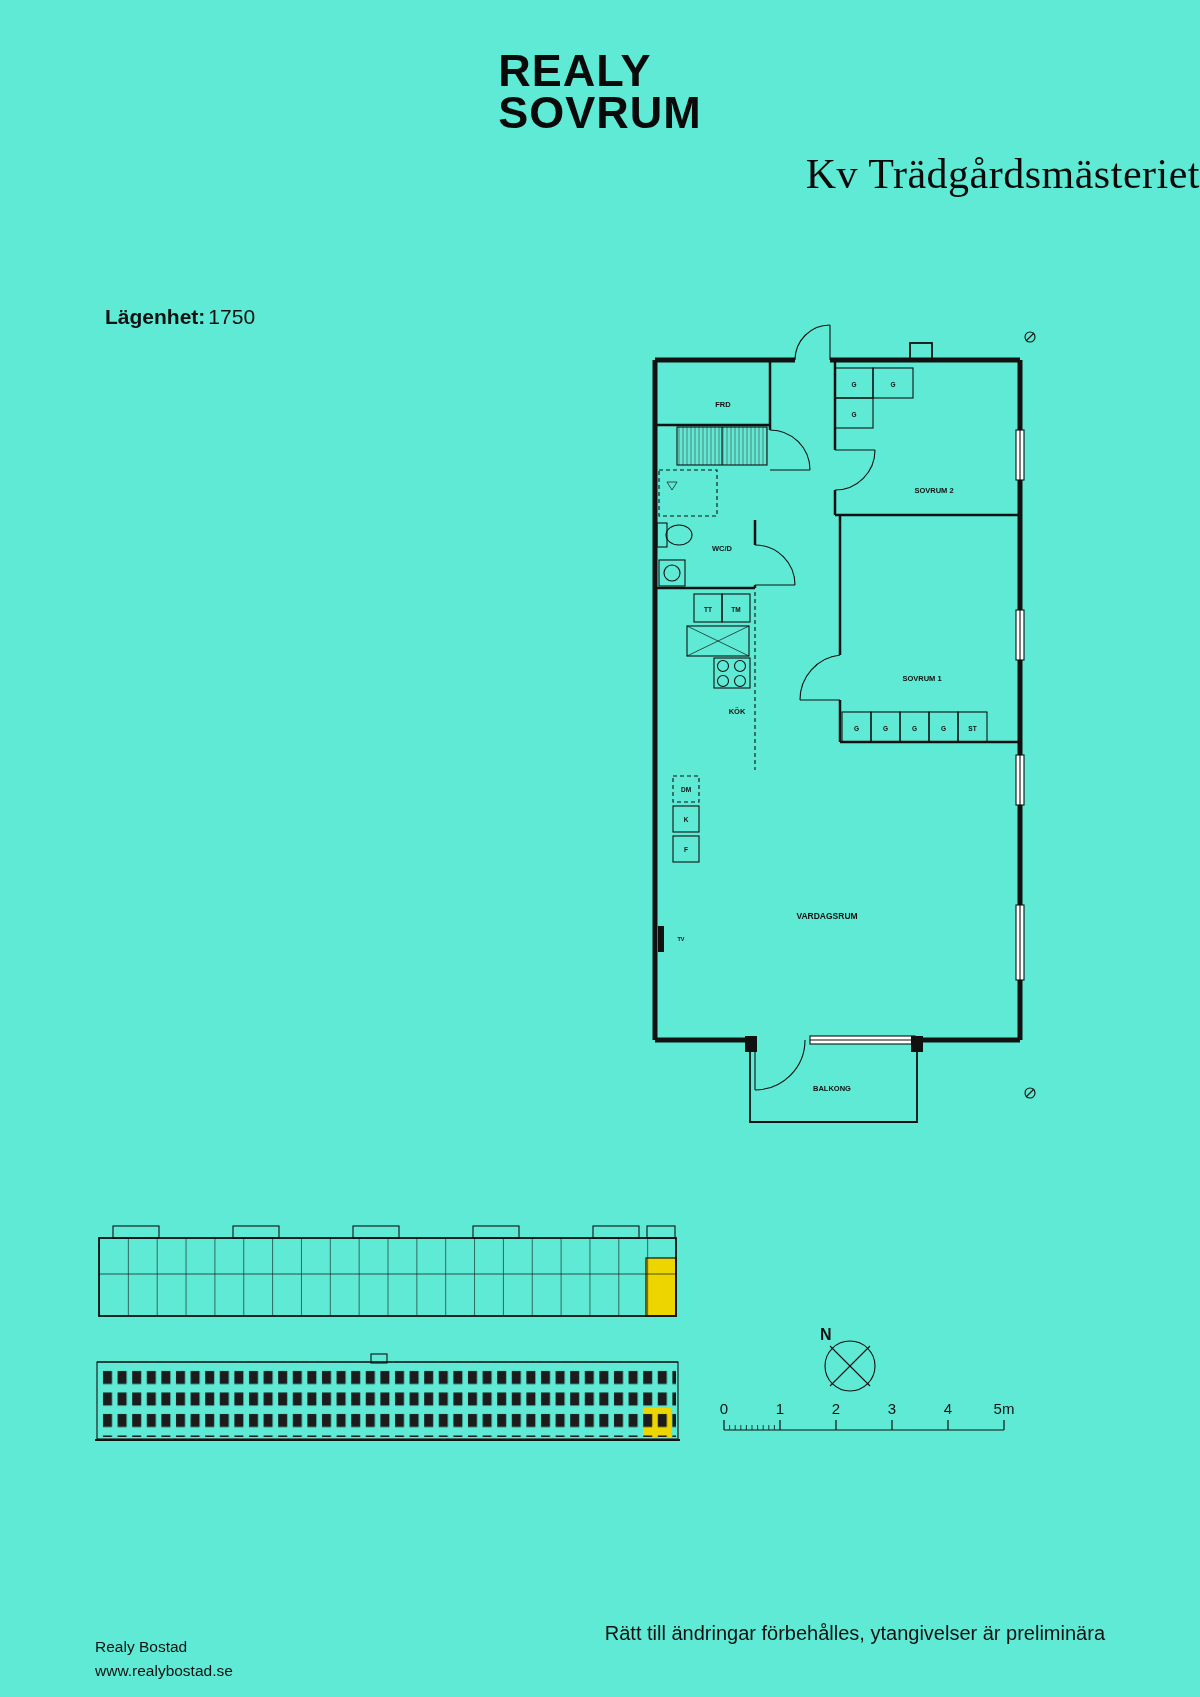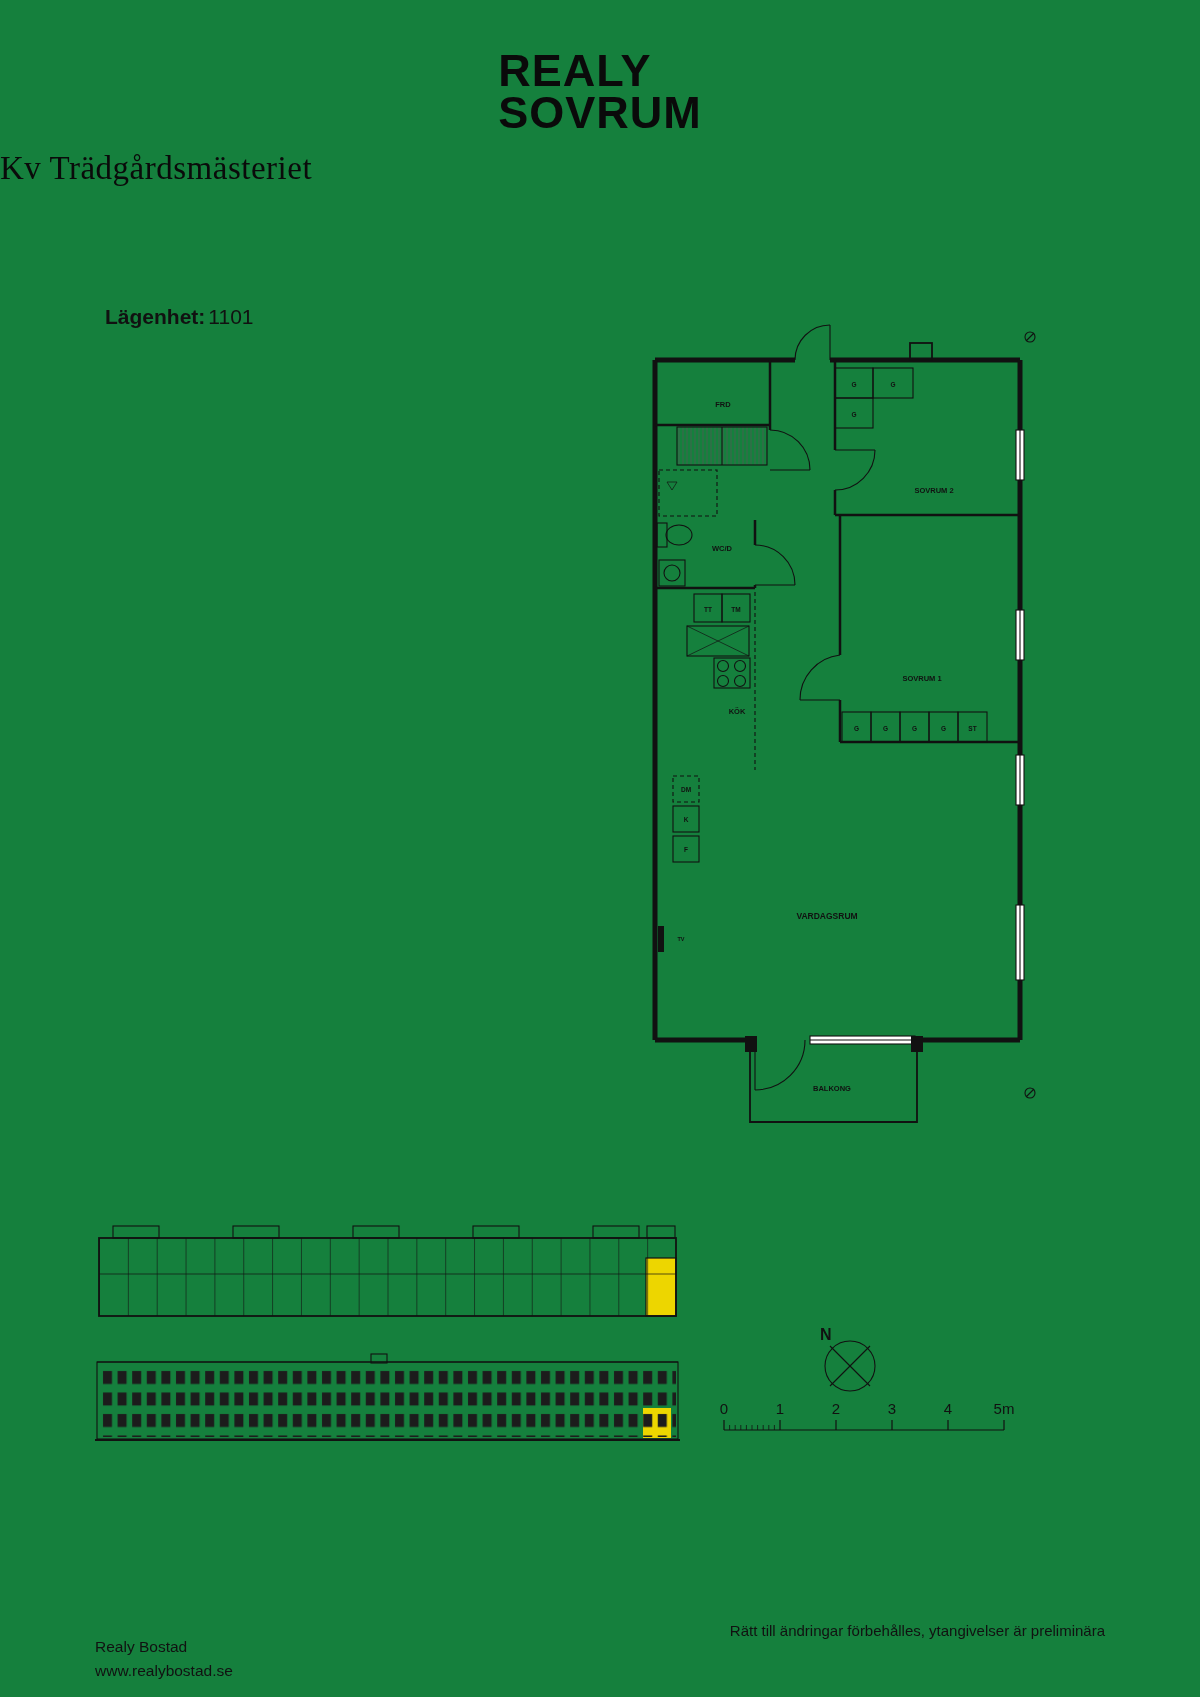--- a/index.html
+++ b/index.html
@@ -1,56 +1,56 @@
 <!DOCTYPE html>
 <html><head>
 <meta charset="utf-8">
 <style>
   html,body{margin:0;padding:0;background:#e9e9e9;}
-  .page{position:relative;width:1200px;height:1697px;margin:0 auto;background:#15803d;
+  .page{position:relative;width:1200px;height:1697px;margin:0 auto;background:#5eead4;
         font-family:"Liberation Sans",sans-serif;color:#111;overflow:hidden;}
   .brand{position:absolute;top:50px;left:0;width:100%;text-align:center;}
   .brand-inner{display:inline-block;text-align:left;font-weight:800;font-size:45px;
                line-height:42px;letter-spacing:1px;color:#0a0a0a;}
-  .project-title{position:absolute;top:150px;left:0;width:100%;text-align:left;
-                 font-family:"Liberation Serif",serif;font-size:33px;letter-spacing:0.5px;color:#0a0a0a;}
+  .project-title{position:absolute;top:150px;left:0;width:100%;text-align:right;
+                 font-family:"Liberation Serif",serif;font-size:42px;letter-spacing:0.5px;color:#0a0a0a;}
   .info{position:absolute;left:105px;top:303px;font-size:21px;line-height:28.5px;}
   .info .row b{font-weight:700;}
   .info .row span{margin-left:3px;}
   .abs{position:absolute;}
   
   svg .w5{stroke:#111;stroke-width:5;fill:none;}
   svg .w25{stroke:#111;stroke-width:2.5;fill:none;}
   svg .w2{stroke:#111;stroke-width:1.8;fill:none;}
   svg .w1{stroke:#111;stroke-width:1.1;fill:none;}
   svg .thin{stroke:#111;stroke-width:0.7;fill:none;}
   svg .dash{stroke-dasharray:4 3;}
   svg .winr{fill:#fff;stroke:#111;stroke-width:1.1;}
   svg .blk{fill:#111;stroke:none;}
   svg text.pl{font-family:"Liberation Sans",sans-serif;font-weight:700;fill:#111;text-anchor:middle;}
   svg text.num{font-family:"Liberation Sans",sans-serif;font-weight:400;fill:#111;text-anchor:middle;}
   .footer-left{position:absolute;left:95px;top:1612px;font-size:15.5px;line-height:24px;margin-top:23px;}
-  .footer-right{position:absolute;right:95px;top:1622px;font-size:15px;text-align:right;}
+  .footer-right{position:absolute;right:95px;top:1622px;font-size:20px;text-align:right;}
 </style>
 </head>
 <body>
 
 <div class="page">
 
   <div class="brand">
     <div class="brand-inner">
       <div>REALY</div>
       <div>SOVRUM</div>
     </div>
   </div>
   <div class="project-title">Kv Trädgårdsmästeriet</div>
 
   <div class="info">
     <div class="row">
-      <b>Lägenhet:</b><span>1101</span>
+      <b>Lägenhet:</b><span>1750</span>
     </div>
   </div>
 
   <svg class="abs" style="left:645px;top:285px;width:395px;height:845px" viewBox="0 -45 395 845">
     <defs>
       <pattern id="hv" width="4" height="4" patternUnits="userSpaceOnUse">
         <path d="M2,0 V4" stroke="#555" stroke-width="0.7"></path>
       </pattern>
     </defs>
 

